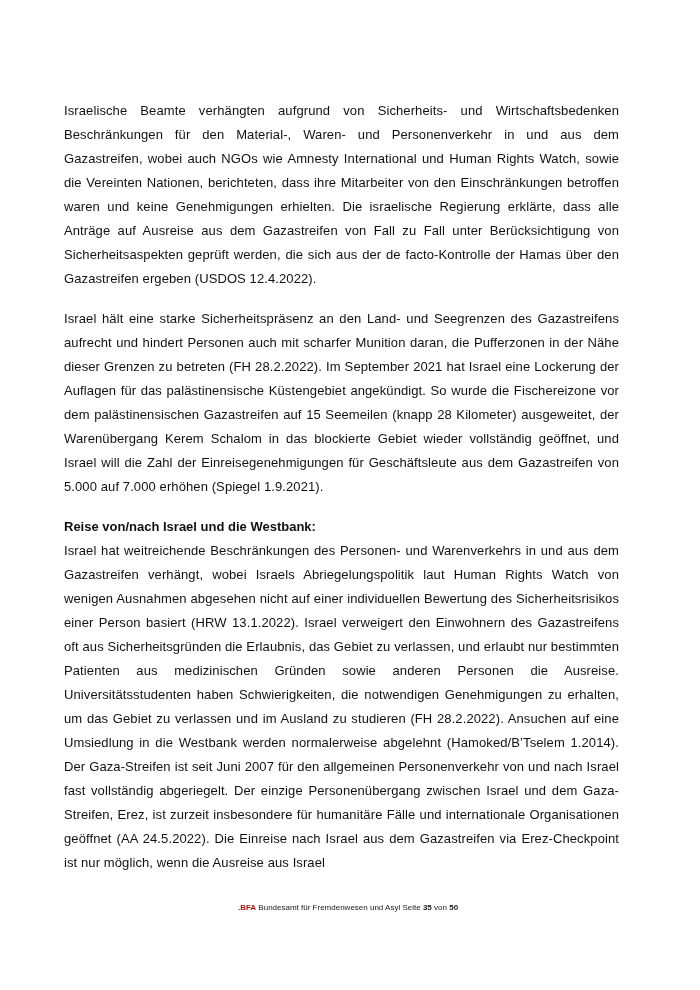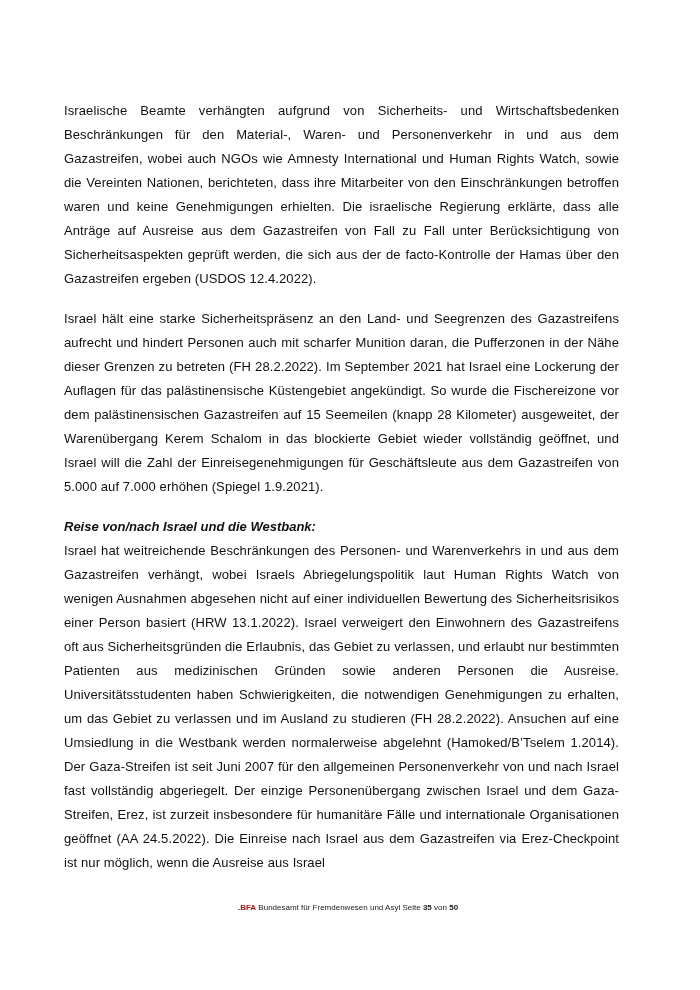--- a/index.html
+++ b/index.html
@@ -31,21 +31,20 @@
   }
   .para.single {
     text-align: left;
   }
   .heading {
     margin: 9px 0 0 0;
     font-size: 13px;
     line-height: 24px;
     font-weight: bold;
     text-align: left;
-    font-style: italic;
   }
   .footer {
     position: absolute;
     left: 0;
     right: 4px;
     top: 902px;
     text-align: center;
     font-size: 8px;
     line-height: 12px;
     color: #1a1a1a;

